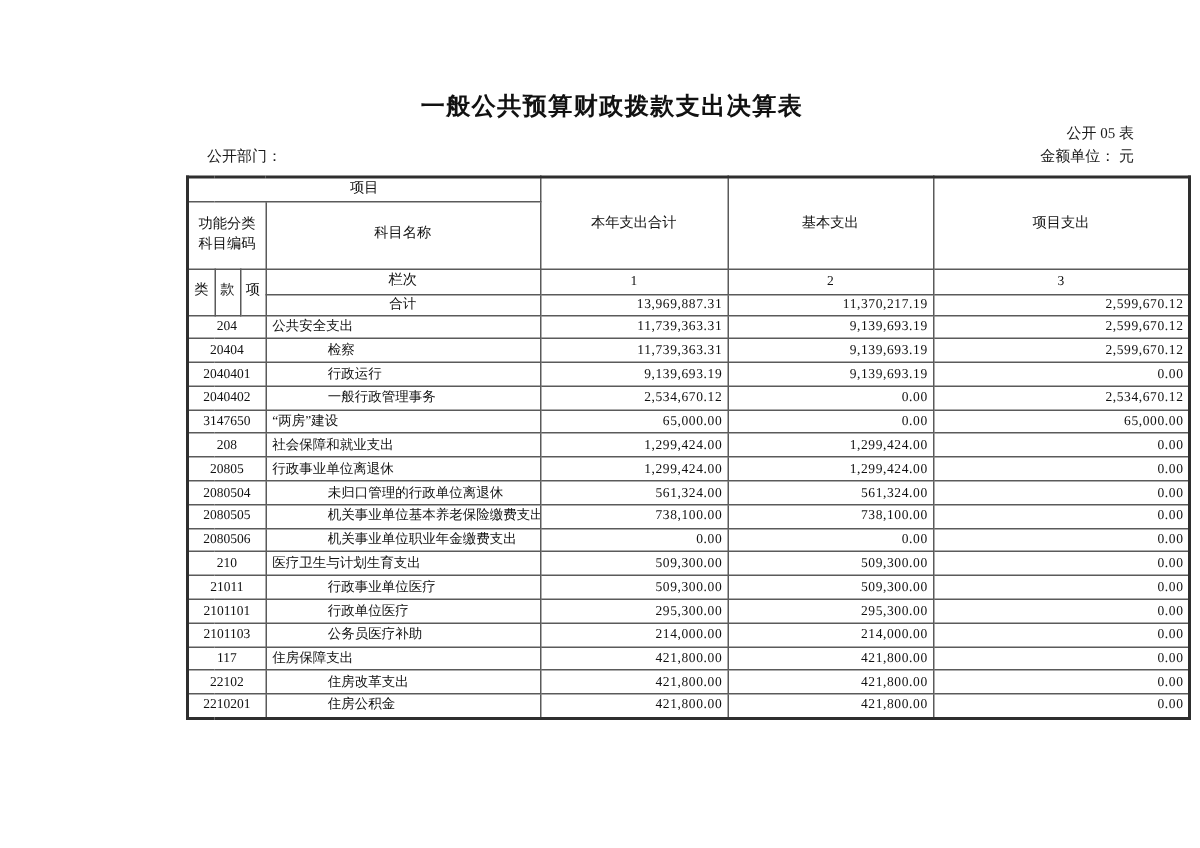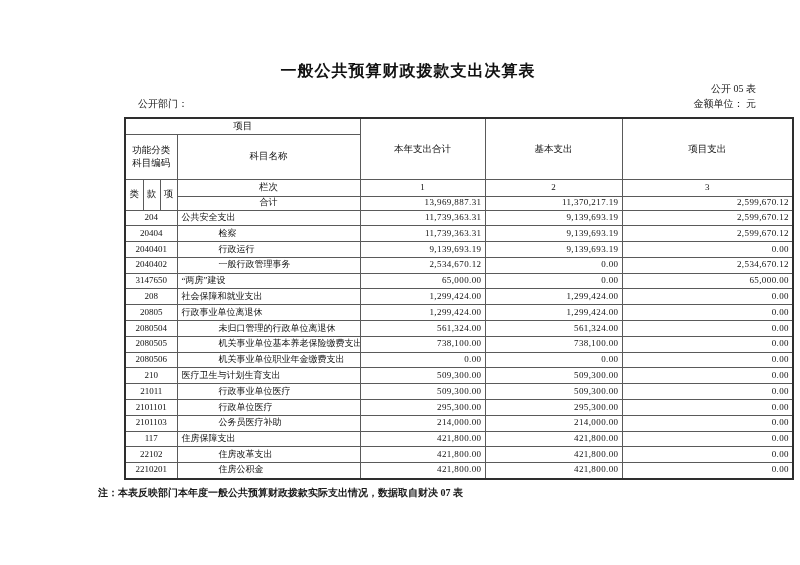--- a/index.html
+++ b/index.html
@@ -231,15 +231,14 @@
         <tr class="r-data">
           <td class="code" colspan="3">2210201</td>
           <td class="name ind1">住房公积金</td>
           <td class="num">421,800.00</td>
           <td class="num">421,800.00</td>
           <td class="num">0.00</td>
         </tr>
       </tbody>
   </table>
 
-  <div class="note">注：本表反映部门本年度一般公共预算财政拨款实际支出情况，数据取自财决 07 表</div>
 
 </div>
 
 </body></html>

